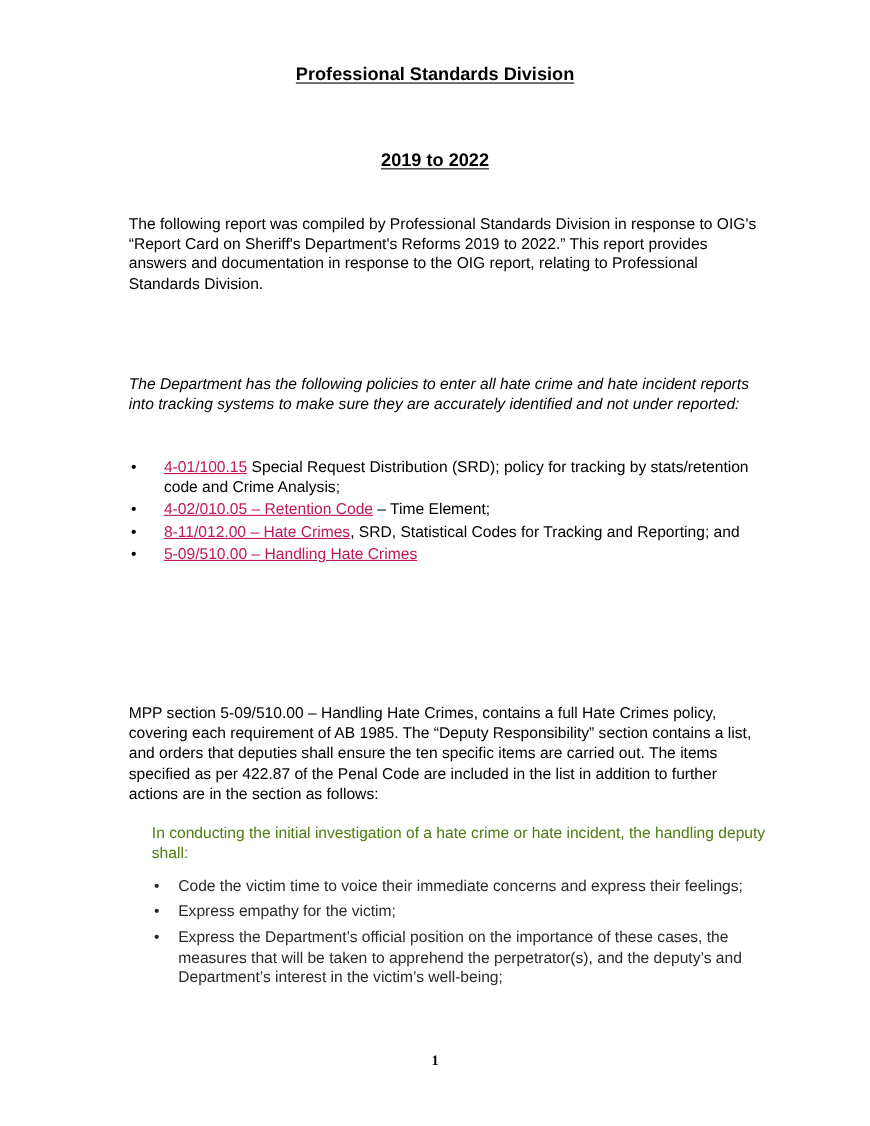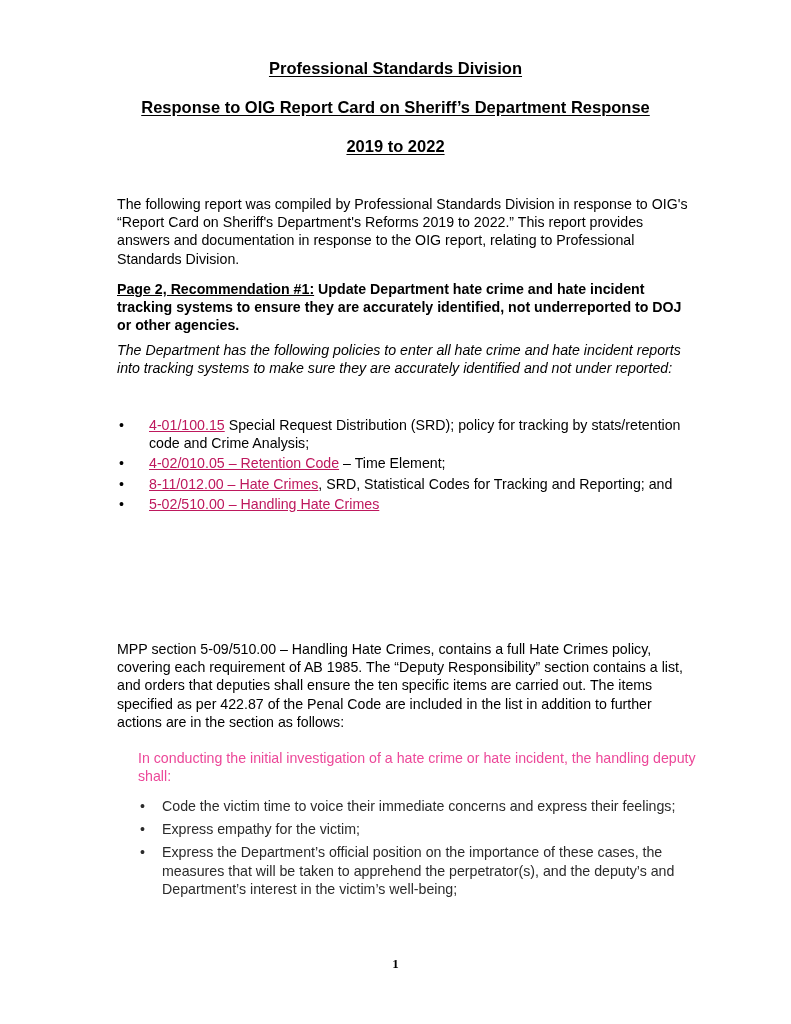--- a/index.html
+++ b/index.html
@@ -23,51 +23,49 @@
     .p-dept { top: 329px; font-style: italic; }
     .rec-label { text-decoration: underline; }
     ul.list { position: absolute; left: 117px; width: 590px; margin: 0; padding: 0; list-style: none; font-size: 14.2px; line-height: 18.2px; }
     ul.l1 { top: 404px; }
     ul.list li { position: relative; padding-left: 32px; margin-bottom: 2px; }
     ul.list li .bullet { position: absolute; left: 2px; top: 0; }
     a.link { color: #be185d; text-decoration: underline; }
     .rec3 { top: 566px; font-weight: bold; }
     .p-mpp { top: 628px; }
     .quote {
-      position: absolute; left: 138px; width: 560px; font-size: 14.2px; line-height: 18.2px; color: #ec4899; margin: 0;
+      position: absolute; left: 138px; width: 560px; font-size: 14.2px; line-height: 18.2px; color: #4d7c0f; margin: 0;
     }
     .q-intro { top: 737px; }
     ul.l2 { position: absolute; left: 138px; top: 785px; width: 560px; margin: 0; padding: 0; list-style: none; font-size: 14.2px; line-height: 18.2px; color: #2b2b2b; }
     ul.l2 li { position: relative; padding-left: 24px; margin-bottom: 5px; }
     ul.l2 li .bullet { position: absolute; left: 2px; top: 0; }
     .page-num {
       position: absolute; top: 944px; left: 0; width: 791px; text-align: center;
       font-family: "Liberation Serif", serif; font-weight: bold; font-size: 13px;
     }
   </style>
 </head>
 <body>
 
 <div class="page">
 
   <h1 class="title t1">Professional Standards Division</h1>
-  <h1 class="title t2">Response to OIG Report Card on Sheriff’s Department Response</h1>
   <h1 class="title t3">2019 to 2022</h1>
 
   <p class="para p-intro">The following report was compiled by Professional Standards Division in response to OIG's “Report Card on Sheriff's Department's Reforms 2019 to 2022.”  This report provides answers and documentation in response to the OIG report, relating to Professional Standards Division.</p>
 
-  <p class="para rec1"><span class="rec-label">Page 2, Recommendation #1:</span><span>  Update Department hate crime and hate incident tracking systems to ensure they are accurately identified, not underreported to DOJ or other agencies.</span></p>
 
   <p class="para p-dept">The Department has the following policies to enter all hate crime and hate incident reports into tracking systems to make sure they are accurately identified and not under reported:</p>
 
   <ul class="list l1">
     <li><span class="bullet">•</span><a class="link" href="#">4-01/100.15</a><span> Special Request Distribution (SRD); policy for tracking by stats/retention code and Crime Analysis;</span></li>
     <li><span class="bullet">•</span><a class="link" href="#">4-02/010.05 – Retention Code</a><span> – Time Element;</span></li>
     <li><span class="bullet">•</span><a class="link" href="#">8-11/012.00 – Hate Crimes</a><span>, SRD, Statistical Codes for Tracking and Reporting; and</span></li>
-    <li><span class="bullet">•</span><a class="link" href="#">5-02/510.00 – Handling Hate Crimes</a><span></span></li>
+    <li><span class="bullet">•</span><a class="link" href="#">5-09/510.00 – Handling Hate Crimes</a><span></span></li>
   </ul>
 
 
   <p class="para p-mpp">MPP section 5-09/510.00 – Handling Hate Crimes, contains a full Hate Crimes policy, covering each requirement of AB 1985. The “Deputy Responsibility” section contains a list, and orders that deputies shall ensure the ten specific items are carried out.  The items specified as per 422.87 of the Penal Code are included in the list in addition to further actions are in the section as follows:</p>
 
   <p class="quote q-intro">In conducting the initial investigation of a hate crime or hate incident, the handling deputy shall:</p>
 
   <ul class="l2">
     <li><span class="bullet">•</span><span>Code the victim time to voice their immediate concerns and express their feelings;</span></li>
     <li><span class="bullet">•</span><span>Express empathy for the victim;</span></li>

